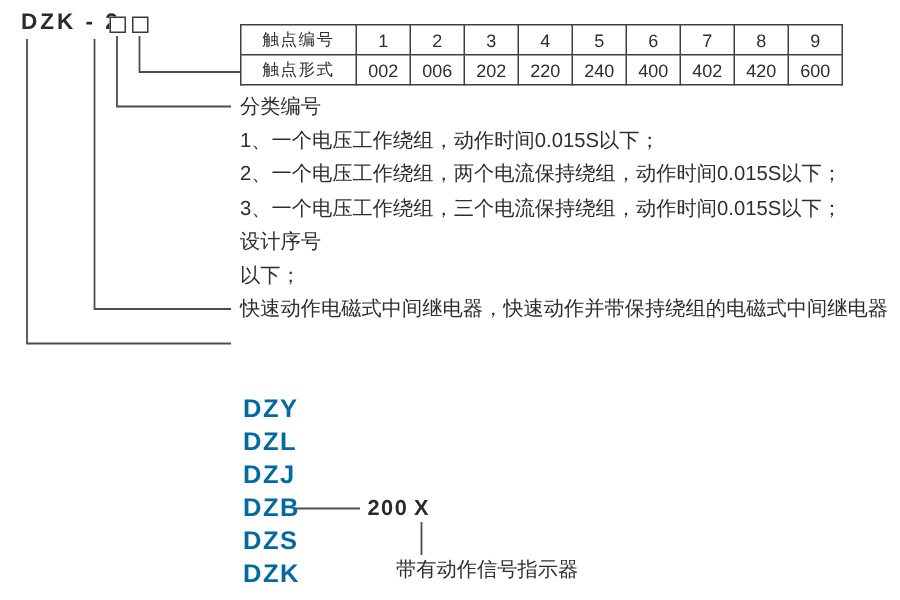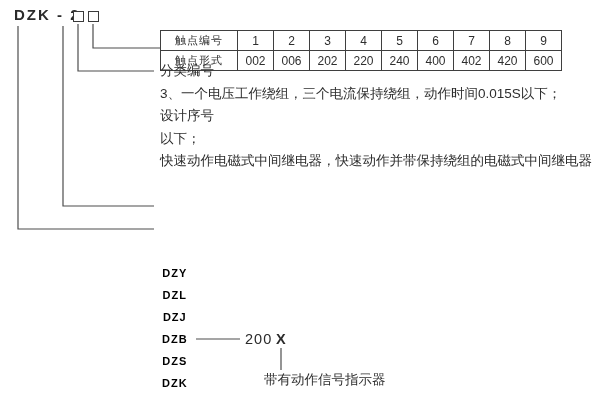--- a/index.html
+++ b/index.html
@@ -10,36 +10,36 @@
   
   .model-code{position:absolute;left:14px;top:6px;font-size:15px;font-weight:600;
     letter-spacing:2px;color:#2b2b2b;white-space:nowrap;}
   .model-box{position:absolute;top:11px;width:9px;height:9px;border:1.5px solid #3a3a3a;background:#fff;}
   .model-box.b1{left:73px;}
   .model-box.b2{left:88px;}
   
   .lines{position:absolute;left:0;top:0;width:600px;height:400px;}
   .lines path{fill:none;stroke:#4d4d4d;stroke-width:1.2;}
   
-  .contact-table{position:absolute;left:160px;top:16px;border-collapse:collapse;table-layout:fixed;margin-top:14px;}
+  .contact-table{position:absolute;left:160px;top:16px;border-collapse:collapse;table-layout:fixed;}
   .contact-table td{
     border:1.3px solid #3f3f3f;height:19px;padding:0;text-align:center;vertical-align:middle;
     font-size:12px;color:#2e2e2e;width:35px;overflow:hidden;white-space:nowrap;
   }
   .contact-table td.lbl{width:76px;font-size:11px;letter-spacing:1px;}
   
   .anno-block{position:absolute;left:160px;top:60px;width:430px;font-size:13.5px;
     line-height:22.5px;color:#2e2e2e;white-space:nowrap;}
   .anno-block div{height:22.5px;}
   
-  .series-block{position:absolute;left:162px;top:262px;font-size:11px;line-height:22px;
-    letter-spacing:1px;color:#000000;font-weight:600;text-align:center;}
+  .series-block{position:absolute;left:162px;top:262px;font-size:17px;line-height:22px;
+    letter-spacing:1px;color:#0369a1;font-weight:600;}
   .series-block div{height:22px;}
   .dzb-number{position:absolute;left:245px;top:331px;font-size:14.5px;letter-spacing:1px;
-    color:#2b2b2b;font-weight:400;}
+    color:#2b2b2b;font-weight:700;}
   .dzb-suffix{position:absolute;left:276px;top:331px;font-size:14.5px;color:#2b2b2b;font-weight:600;}
   .indicator-label{position:absolute;left:264px;top:371px;font-size:13.5px;color:#2e2e2e;white-space:nowrap;}
 </style>
 </head>
 <body>
 
 <div class="stage">
 
   <div class="model-code">DZK - 2</div>
   <span class="model-box b1"></span>
@@ -78,20 +78,22 @@
       <td>400</td>
       <td>402</td>
       <td>420</td>
       <td>600</td>
     </tr>
   </tbody>
     </table>
 
   <div class="anno-block">
     <div>分类编号</div>
+    <div>1、一个电压工作绕组，动作时间0.015S以下；</div>
+    <div>2、一个电压工作绕组，两个电流保持绕组，动作时间0.015S以下；</div>
     <div>3、一个电压工作绕组，三个电流保持绕组，动作时间0.015S以下；</div>
     <div>设计序号</div>
     <div>以下；</div>
     <div>快速动作电磁式中间继电器，快速动作并带保持绕组的电磁式中间继电器</div>
   </div>
 
   <div class="series-block">
     <div>DZY</div>
     <div>DZL</div>
     <div>DZJ</div>

